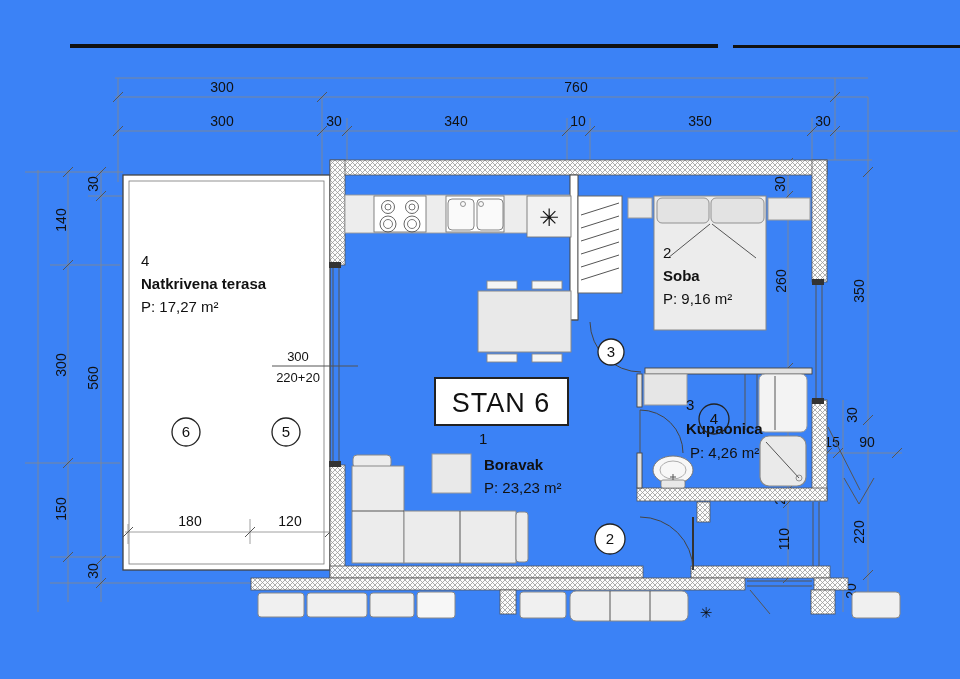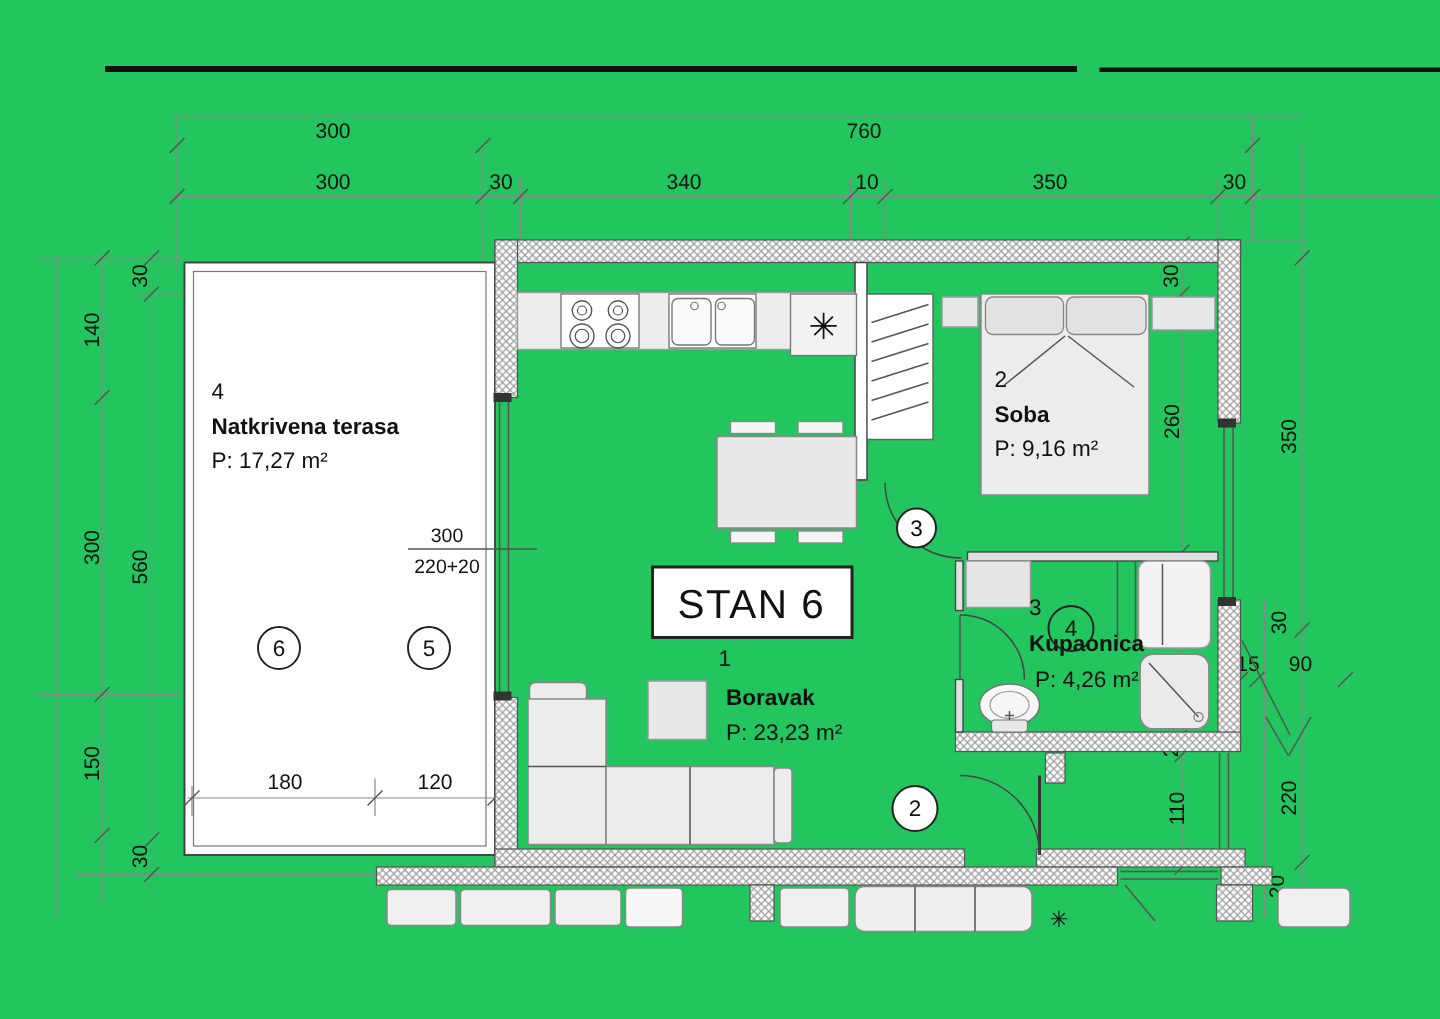--- a/index.html
+++ b/index.html
@@ -1,16 +1,16 @@
 <!DOCTYPE html>
 <html><head>
 <meta charset="utf-8">
 <style>
   html,body{margin:0;padding:0;background:#fff;}
-  .stage{width:960px;height:679px;position:relative;background:#22c55e;overflow:hidden;}
+  .stage{width:960px;height:679px;position:relative;background:#3b82f6;overflow:hidden;}
   svg{display:block;}
   svg text{font-family:"Liberation Sans",sans-serif;fill:#111;}
   .dim{font-size:14px;}
   .roomnum{font-size:15px;}
   .roomname{font-size:15px;font-weight:bold;}
   .roomarea{font-size:15px;}
   .title-text{font-size:27px;letter-spacing:1px;}
   .marker-text{font-size:15px;}
   .fraction{font-size:13px;}
   .glyph{font-family:"DejaVu Sans",sans-serif;}

